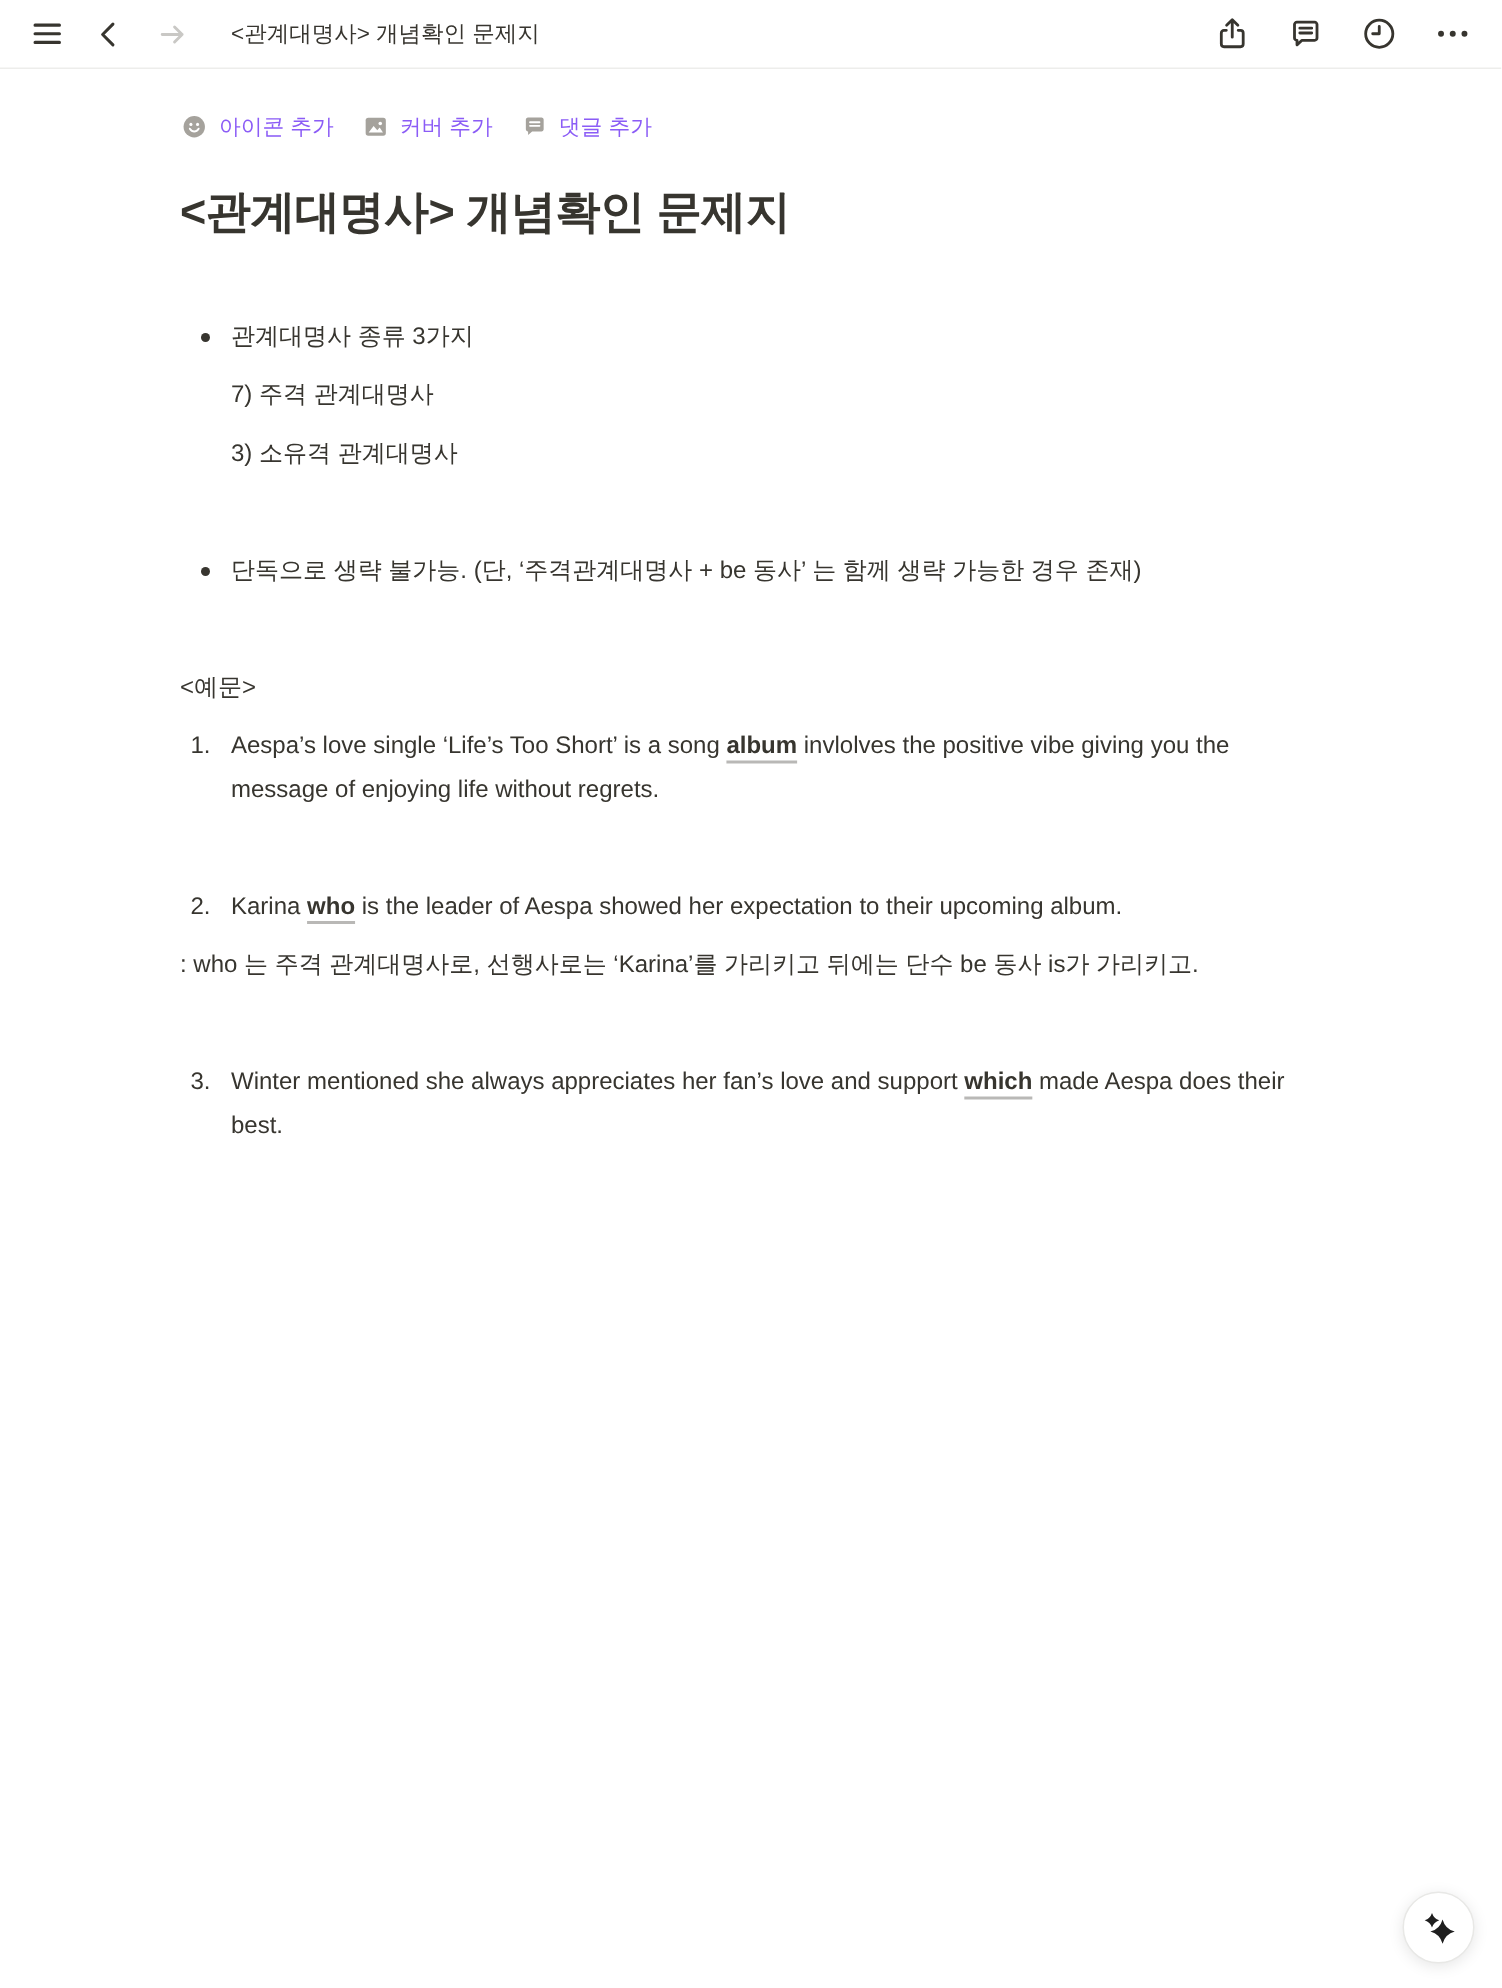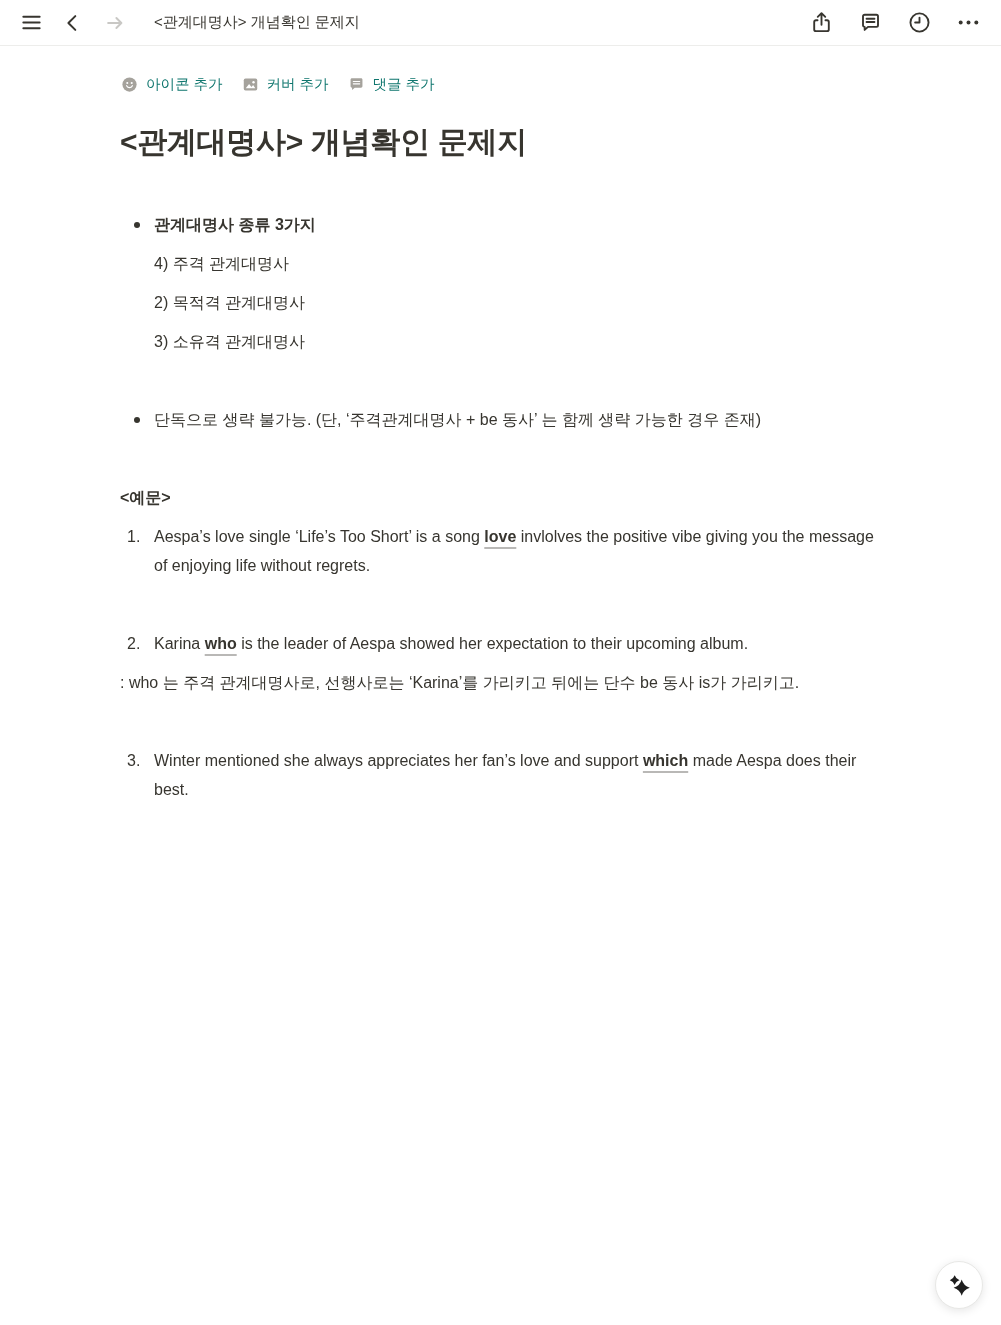--- a/index.html
+++ b/index.html
@@ -40,21 +40,21 @@
 
   .action-row {
     margin-top: 26px;
     height: 24px;
     display: flex;
     align-items: center;
     gap: 18px;
   }
   .action-btn {
     display: flex; align-items: center; gap: 7px;
-    color: #0f766e;
+    color: #8b5cf6;
     font-size: 14.5px;
     cursor: pointer;
     border-radius: 4px;
   }
 
   h1.page-title {
     margin-top: 26px;
     font-size: 30px;
     line-height: 40px;
     font-weight: 700;
@@ -77,21 +77,21 @@
     background: #37352f;
   }
   .bullet-text { flex: 1; }
 
   .sub-item { padding-left: 34px; }
 
   .num-item { display: flex; }
   .num-marker { width: 34px; flex: none; padding-left: 7px; }
   .num-text { flex: 1; }
 
-  .bold { font-weight: 700; }
+  .bold { font-weight: 400; }
   .keyword {
     font-weight: 700;
     text-decoration: underline;
     text-decoration-thickness: 2px;
     text-decoration-color: rgba(55, 53, 47, 0.35);
     text-underline-offset: 5px;
   }
 
   
   .ai-fab {
@@ -211,40 +211,39 @@
   </div>
 
   <h1 class="page-title">&lt;관계대명사&gt; 개념확인 문제지</h1>
 
   <div class="doc">
 
     <div class="bullet-item block first-block">
       <span class="bullet-marker"></span>
       <span class="bullet-text bold">관계대명사 종류 3가지</span>
     </div>
-    <div class="sub-item block">4) 주격 관계대명사</div>
-    <div class="sub-item block">2) 목적격 관계대명사</div>
+    <div class="sub-item block">7) 주격 관계대명사</div>
     <div class="sub-item block">3) 소유격 관계대명사</div>
 
     <div class="spacer"></div>
 
 
     <div class="bullet-item block">
       <span class="bullet-marker"></span>
       <span class="bullet-text">단독으로 생략 불가능. (단, ‘주격관계대명사 + be 동사’ 는 함께 생략 가능한 경우 존재)</span>
     </div>
 
 
     <div class="spacer"></div>
 
     <div class="block bold">&lt;예문&gt;</div>
 
     <div class="num-item block">
       <span class="num-marker">1.</span>
-      <span class="num-text"><span>Aespa’s love single ‘Life’s Too Short’ is a song </span><span class="keyword">love</span><span> invlolves the positive vibe giving you the message of enjoying life without regrets.</span></span>
+      <span class="num-text"><span>Aespa’s love single ‘Life’s Too Short’ is a song </span><span class="keyword">album</span><span> invlolves the positive vibe giving you the message of enjoying life without regrets.</span></span>
     </div>
 
     <div class="spacer"></div>
 
     <div class="num-item block">
       <span class="num-marker">2.</span>
       <span class="num-text"><span>Karina </span><span class="keyword">who</span><span> is the leader of Aespa showed her expectation to their upcoming album.</span></span>
     </div>
     <div class="block">: who 는 주격 관계대명사로, 선행사로는 ‘Karina’를 가리키고 뒤에는 단수 be 동사 is가 가리키고.</div>
 

